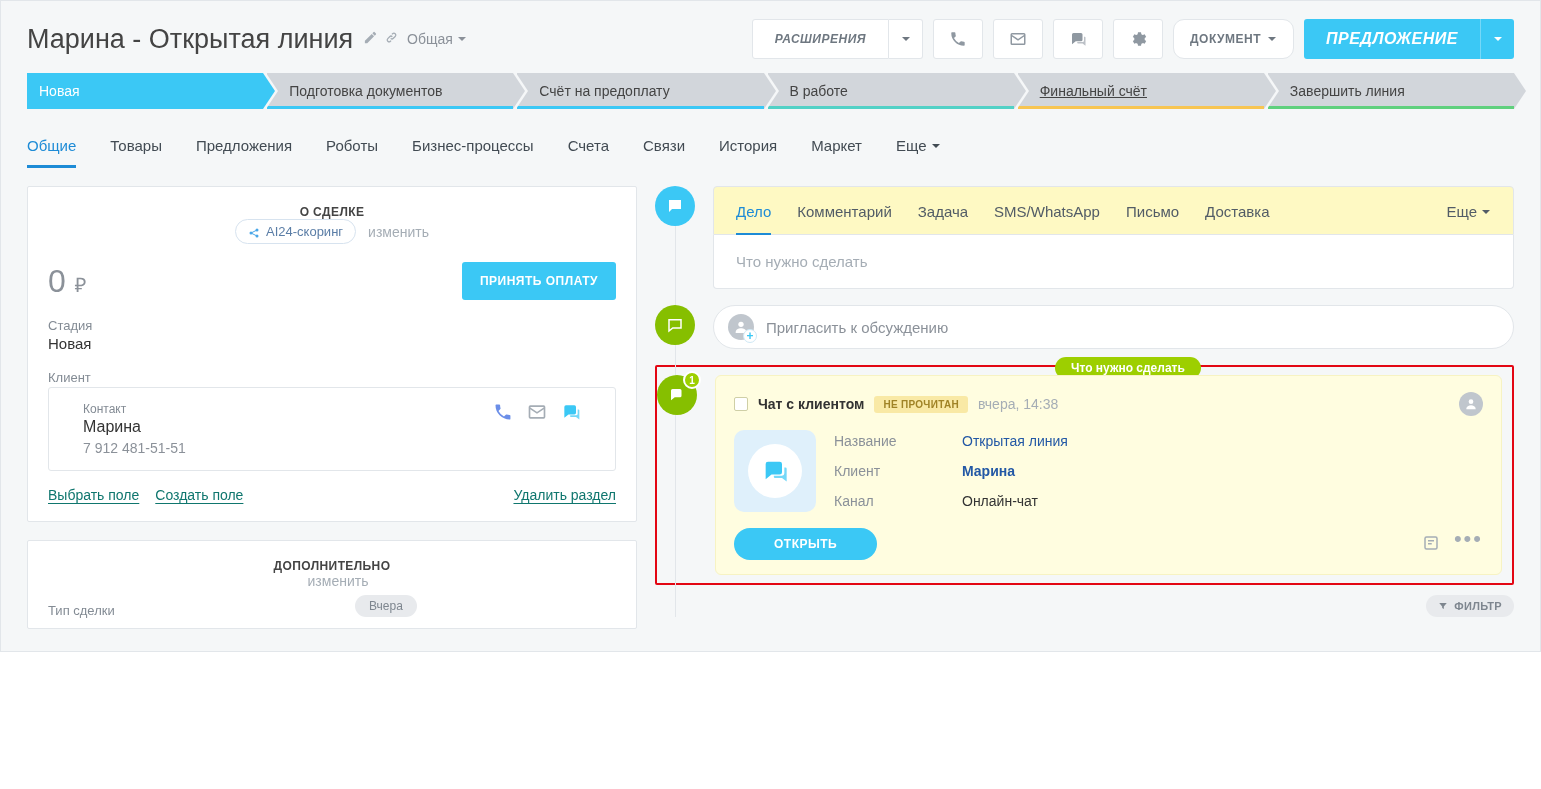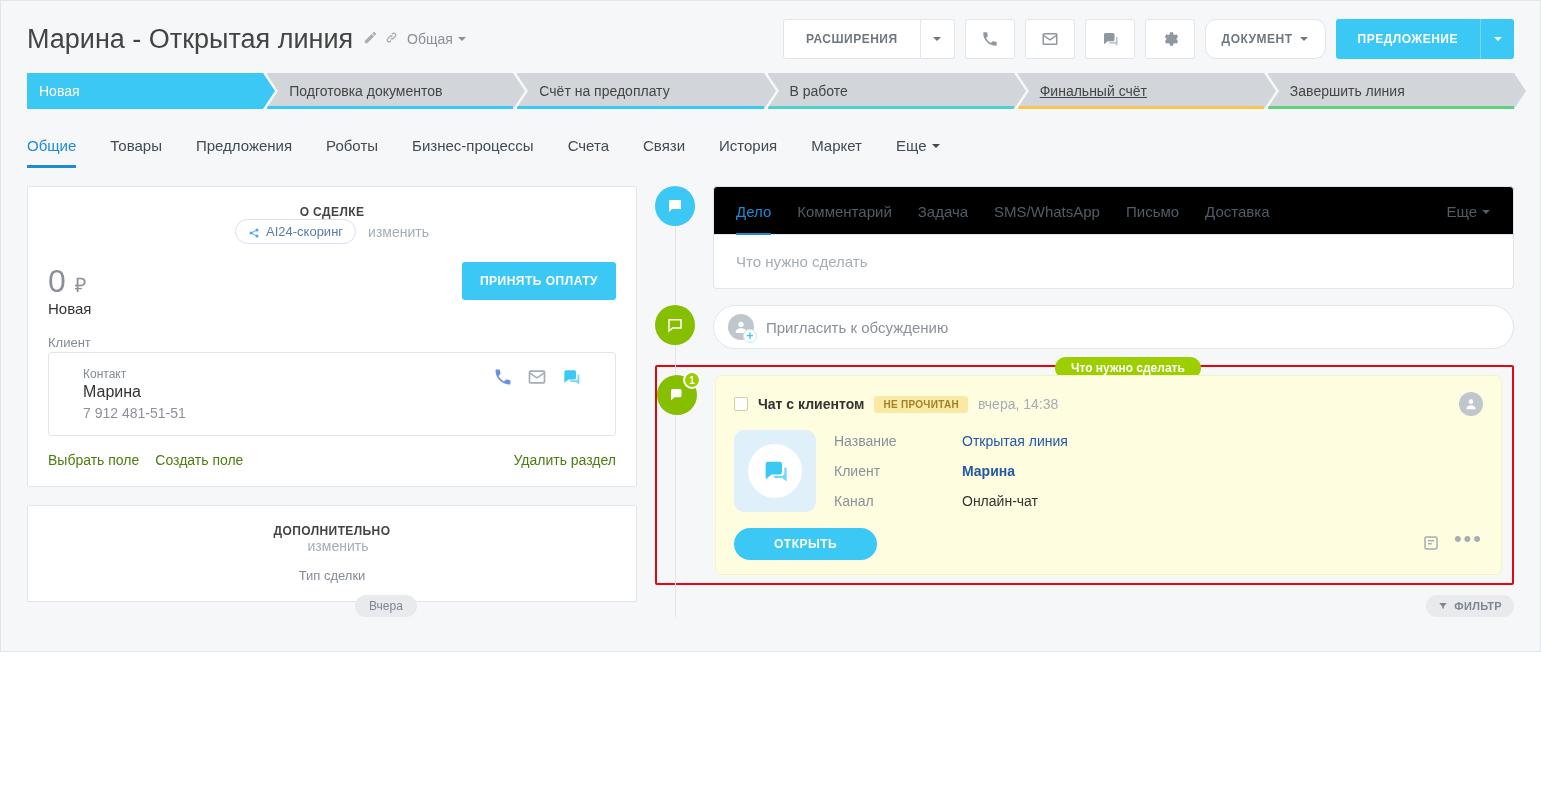--- a/index.html
+++ b/index.html
@@ -23,28 +23,28 @@
   .window{border:1px solid var(--border);width:1541px;height:652px;position:relative;overflow:hidden;background:var(--bg);}
 
   
   .hdr{display:flex;align-items:center;padding:18px 26px 14px;background:var(--bg);}
   .title{font-size:27px;font-weight:300;color:#444;line-height:1;}
   .title-icons{margin-left:10px;display:flex;align-items:center;gap:6px;color:var(--muted2);}
   .title-icons svg{width:15px;height:15px;}
   .tag-link{font-size:14px;color:var(--muted);margin-left:8px;display:flex;align-items:center;gap:4px;}
   .tag-link svg{width:10px;height:10px;}
   .hdr-right{margin-left:auto;display:flex;align-items:center;gap:10px;}
-  .btn-group{display:flex;}
+  .btn-group{display:flex;font-style:italic;}
   .btn-white{height:40px;display:flex;align-items:center;justify-content:center;background:#fff;border:1px solid var(--border);color:#6e7780;font-size:12px;font-weight:700;letter-spacing:.5px;}
   .btn-white.main{padding:0 22px;border-radius:3px 0 0 3px;}
   .btn-white.dd{width:34px;border-left:none;border-radius:0 3px 3px 0;}
   .btn-ico{width:50px;height:40px;background:#fff;border:1px solid var(--border);border-radius:3px;display:flex;align-items:center;justify-content:center;color:#8f98a1;}
   .btn-ico svg{width:18px;height:18px;}
   .btn-white.doc{padding:0 16px;border-radius:11px;gap:6px;}
-  .btn-blue{height:40px;background:var(--blue);color:#fff;font-size:12px;font-weight:700;letter-spacing:.5px;display:flex;align-items:center;justify-content:center;border:none;}
+  .btn-blue{height:40px;background:var(--blue);color:#fff;font-size:16px;font-weight:700;letter-spacing:.5px;display:flex;align-items:center;justify-content:center;border:none;}
   .btn-blue.main{padding:0 22px;border-radius:3px 0 0 3px;}
   .btn-blue.dd{width:34px;border-radius:0 3px 3px 0;border-left:1px solid rgba(255,255,255,.3);}
 
   
   .stages{display:flex;padding:0 26px 10px;gap:4px;}
   .stage{flex:1;height:36px;position:relative;display:flex;align-items:center;padding:0 10px 0 22px;font-size:14px;background:#d2d6db;color:#444;}
   .stage::after{content:"";position:absolute;right:-12px;top:0;border-left:12px solid #d2d6db;border-top:18px solid transparent;border-bottom:18px solid transparent;z-index:2;}
   .stage::before{content:"";position:absolute;right:-15px;top:0;border-left:12px solid var(--bg);border-top:18px solid transparent;border-bottom:18px solid transparent;z-index:1;}
   .stage.active{background:var(--blue);color:#fff;}
   .stage.active::after{border-left-color:var(--blue);}
@@ -74,36 +74,36 @@
   .amt{font-size:32px;color:var(--muted);font-weight:300;}
   .amt .cur{font-size:20px;}
   .pay-btn{background:var(--blue);color:#fff;border:none;border-radius:3px;height:38px;padding:0 18px;font-size:12px;font-weight:700;letter-spacing:.5px;}
   .stage-val{color:#333;font-size:15px;margin-bottom:18px;}
   .contact-card{border:1px solid var(--border);border-radius:3px;padding:14px 34px;display:flex;align-items:flex-start;justify-content:space-between;}
   .contact-name{font-size:16px;color:#333;}
   .contact-phone{color:var(--muted);font-size:14px;margin-top:4px;}
   .contact-icons{display:flex;gap:14px;align-items:center;}
   .contact-icons svg{width:20px;height:20px;}
   .field-links{display:flex;gap:16px;margin-top:16px;font-size:14px;}
-  .field-links a{color:#4d7c0f;text-underline-offset:3px;}
+  .field-links a{color:#0f766e;text-decoration:underline;text-underline-offset:3px;}
   .field-links .del{margin-left:auto;}
 
   
   .right{flex:1;position:relative;padding-right:26px;}
   .tl{position:relative;}
   .tl::before{content:"";position:absolute;left:20px;top:0;bottom:0;width:1px;background:var(--border);}
   .tl-row{display:flex;gap:18px;position:relative;margin-bottom:16px;}
   .tl-ico{width:40px;height:40px;border-radius:50%;display:flex;align-items:center;justify-content:center;color:#fff;z-index:1;flex:none;position:relative;}
   .tl-ico.blue{background:var(--blue);}
   .tl-ico.green{background:var(--green2);}
   .tl-ico svg{width:18px;height:18px;}
   .tl-badge{position:absolute;top:-4px;right:-4px;background:var(--green);color:#fff;border:2px solid #fff;border-radius:50%;width:18px;height:18px;font-size:10px;font-weight:700;display:flex;align-items:center;justify-content:center;}
   .tl-content{flex:1;}
 
-  .act-panel{background:#000000;border:1px solid var(--border);border-radius:4px 4px 0 0;padding:16px 22px 0;}
+  .act-panel{background:#fef9c3;border:1px solid var(--border);border-radius:4px 4px 0 0;padding:16px 22px 0;}
   .act-tabs{display:flex;gap:26px;align-items:center;}
   .act-tab{padding-bottom:14px;color:#525c66;font-size:15px;cursor:pointer;position:relative;}
   .act-tab.active{color:#1d8bd6;}
   .act-tab.active::after{content:"";position:absolute;left:0;right:0;bottom:-1px;height:2px;background:#1d8bd6;}
   .act-tab.more{margin-left:auto;display:flex;align-items:center;gap:4px;}
   .act-input{border:1px solid var(--border);border-top:none;border-radius:0 0 4px 4px;background:#fff;padding:18px 22px;color:var(--muted2);font-size:15px;}
 
   .invite{background:#fff;border:1px solid var(--border);border-radius:22px;padding:8px 14px;display:flex;align-items:center;gap:12px;color:var(--muted);font-size:15px;}
   .invite .ava{width:26px;height:26px;border-radius:50%;background:#c0c6cd;position:relative;display:flex;align-items:center;justify-content:center;}
   .invite .plus{position:absolute;right:-3px;bottom:-3px;width:14px;height:14px;border-radius:50%;background:#fff;color:#3bc8f5;font-weight:700;font-size:12px;display:flex;align-items:center;justify-content:center;border:1px solid #cfe8f5;}
@@ -255,20 +255,21 @@
             </span>
             <a class="edit-link">изменить</a>
           </div>
         </div>
 
         <div style="display:flex;align-items:center;justify-content:space-between;">
           <div class="amt"><span>0</span> <span class="cur">₽</span></div>
           <button class="pay-btn">ПРИНЯТЬ ОПЛАТУ</button>
         </div>
 
+        <div class="lbl" style="margin-top:18px;">Стадия</div>
         <div class="stage-val">Новая</div>
 
         <div class="lbl">Клиент</div>
         <div class="contact-card">
           <div>
             <div class="lbl" style="font-size:12px;">Контакт</div>
             <div class="contact-name">Марина</div>
             <div class="contact-phone">7 912 481-51-51</div>
           </div>
           <div class="contact-icons">
@@ -286,21 +287,21 @@
           </div>
         </div>
 
         <div class="field-links">
           <a>Выбрать поле</a>
           <a>Создать поле</a>
           <a class="del">Удалить раздел</a>
         </div>
       </div>
 
-      <div class="panel" style="padding-bottom:16px;text-align:center;">
+      <div class="panel" style="padding-bottom:8px;">
         <div class="panel-hd" style="margin-bottom:14px;">
           <div class="panel-title">ДОПОЛНИТЕЛЬНО</div>
           <a class="edit-link">изменить</a>
         </div>
         <div class="lbl">Тип сделки</div>
       </div>
     </div>
 
     <div class="right">
       <div class="tl">

